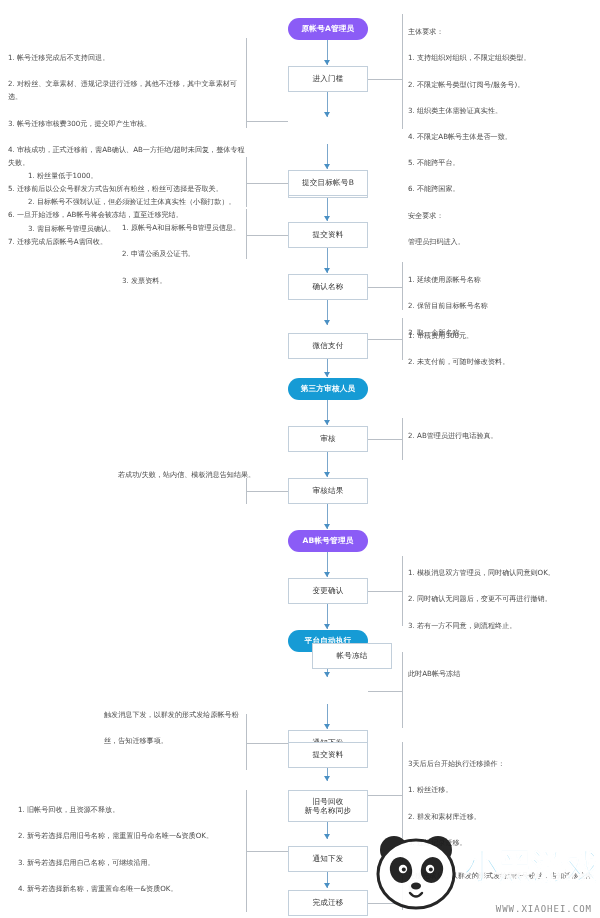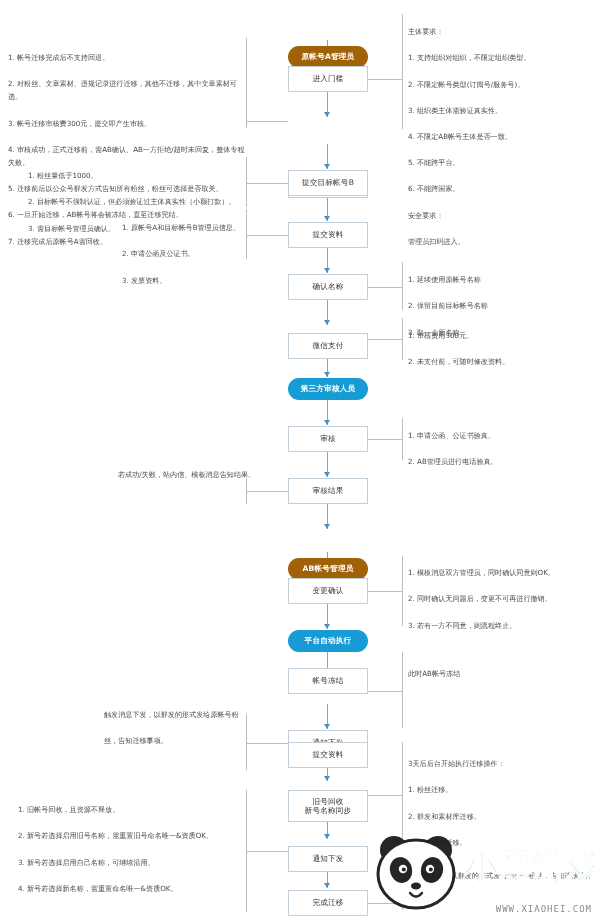--- a/index.html
+++ b/index.html
@@ -45,21 +45,21 @@
     height:26px;
   }
   .node.rect.tall{height:32px;}
   .node.pill{
     border-radius:13px;
     height:22px;
     color:#ffffff;
     font-weight:bold;
     border:none;
   }
-  .node.pill.green{background:#a16207;margin-top:28px;}
+  .node.pill.green{background:#8b5cf6;}
   .node.pill.blue{background:#169bd5;}
 
   
   .vline{
     position:absolute;
     left:39px;
     width:1px;
     background:#7ba7cc;
   }
   .arrow{
@@ -192,21 +192,21 @@
     <div class="node rect" style="top:426px;text-align:right;">审核</div>
 
     <div class="node rect" style="top:478px;">审核结果</div>
 
     <div class="node pill green" style="top:530px;">AB帐号管理员</div>
 
     <div class="node rect" style="top:578px;">变更确认</div>
 
     <div class="node pill blue" style="top:630px;">平台自动执行</div>
 
-    <div class="node rect" style="top:668px;">帐号冻结</div>
+    <div class="node rect" style="top:643px;margin-left:24px;">帐号冻结</div>
 
     <div class="node rect" style="top:730px;">通知下发</div>
 
     <div class="node rect" style="top: 742px;">提交资料</div>
 
     <div class="node rect tall" style="top: 790px; white-space: pre-line;">旧号回收
 新号名称同步</div>
 
     <div class="node rect" style="top: 846px;">通知下发</div>
   <div class="node rect" style="top: 890px;">完成迁移</div>
@@ -293,21 +293,20 @@
     <span class="note-line">2. 保留目前目标帐号名称</span>
     <span class="note-line">3. 取一个新名称</span>
   </div>
 
   <div class="note right" style="left:408px;top:316px;width:186px;">
     <span class="note-line">1. 审核费用300元。</span>
     <span class="note-line">2. 未支付前，可随时修改资料。</span>
   </div>
 
   <div class="note right" style="left:408px;top:416px;width:186px;">
-    <span class="note-line">1. 申请公函、公证书验真。</span>
     <span class="note-line">2. AB管理员进行电话验真。</span>
   </div>
 
   <div class="note left" style="left:118px;top:455px;width:138px;">
     <span class="note-line">若成功/失败，站内信、模板消息告知结果。</span>
   </div>
 
   <div class="note right" style="left:408px;top:553px;width:190px;">
     <span class="note-line">1. 模板消息双方管理员，同时确认同意则OK。</span>
     <span class="note-line">2. 同时确认无问题后，变更不可再进行撤销。</span>

